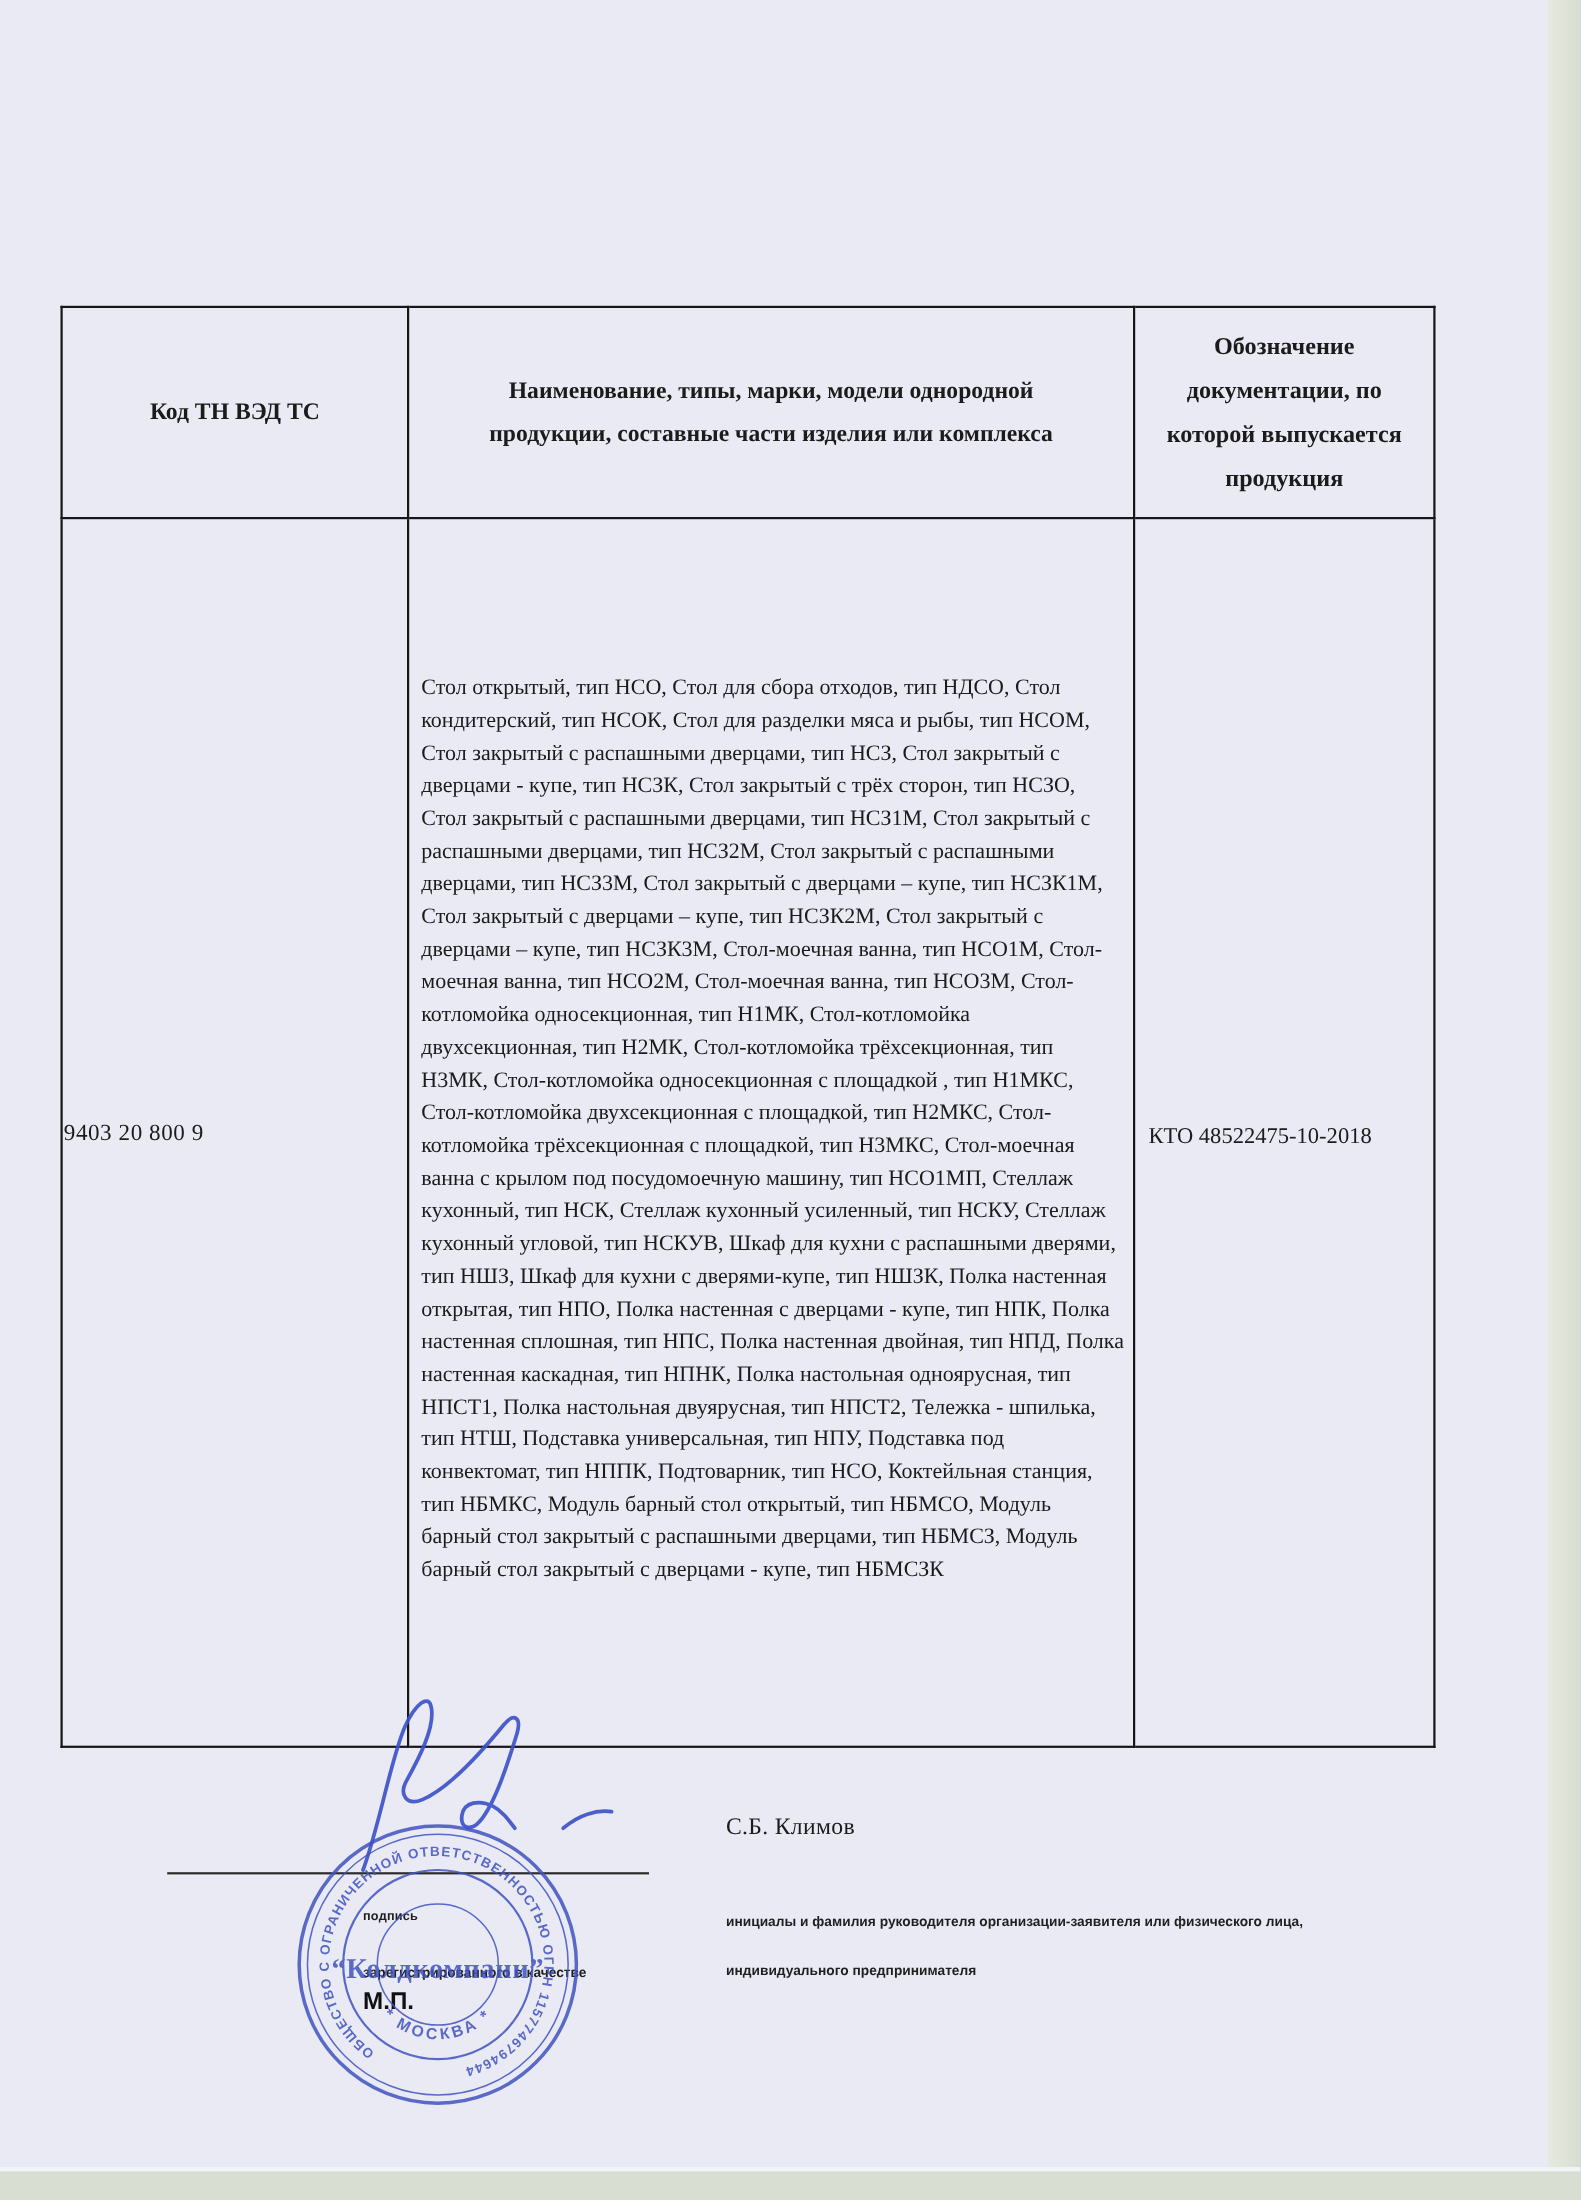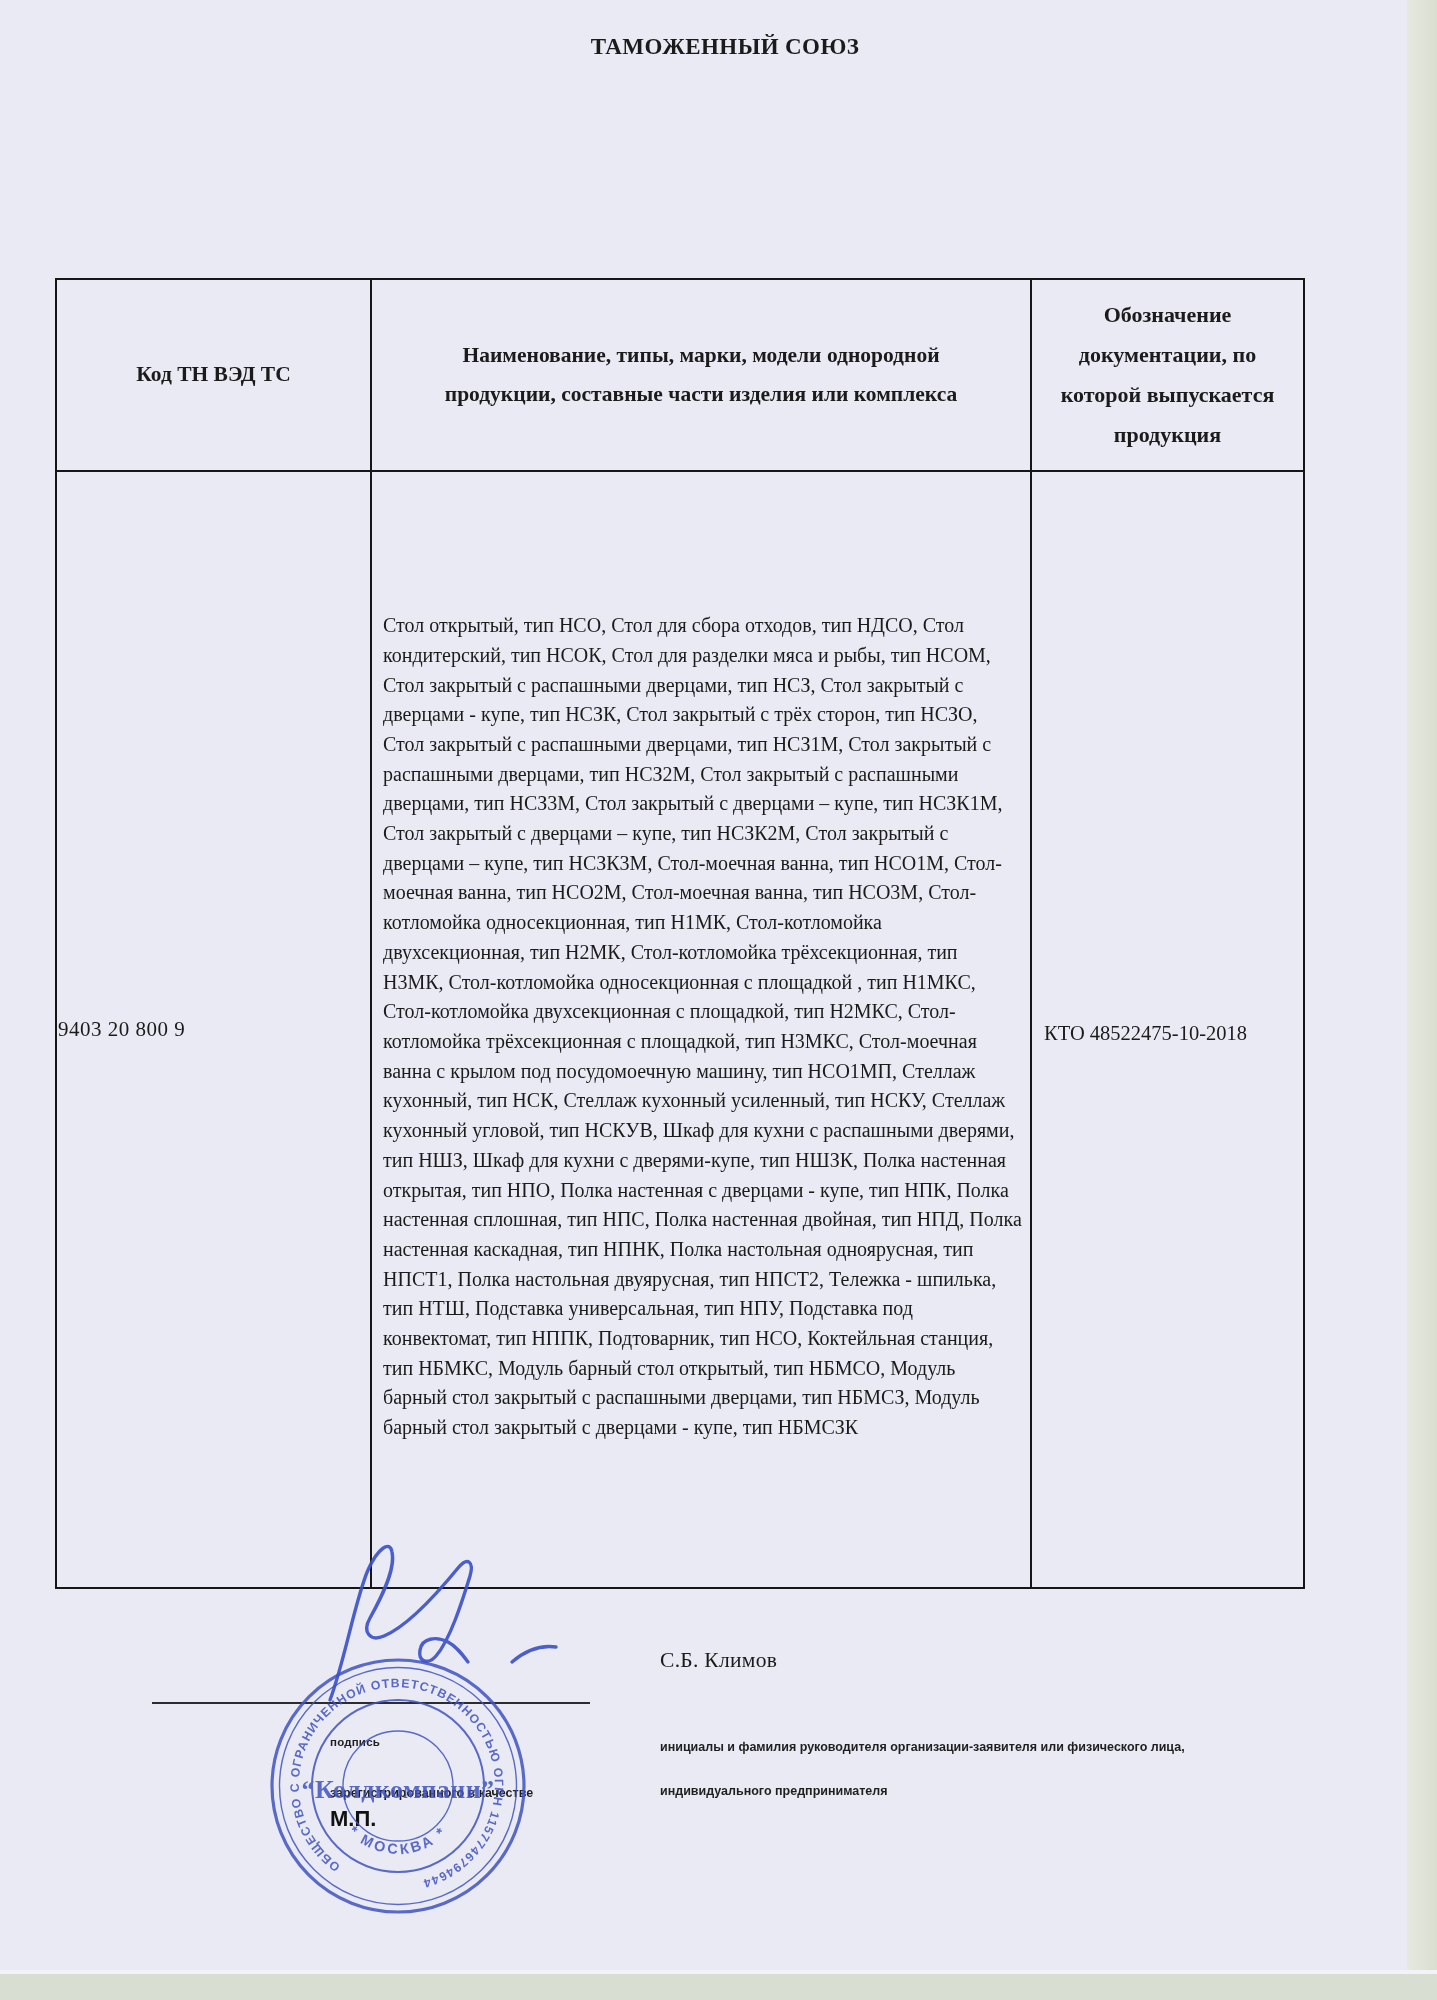--- a/index.html
+++ b/index.html
@@ -54,21 +54,20 @@
 </style>
 </head>
 <body>
 
 <div class="page">
 
   <div class="edge-right"></div>
   <div class="edge-bottom"></div>
 
   <div class="titles">
-    <div class="t-line">ТАМОЖЕННЫЙ СОЮЗ</div>
   </div>
 
   <table class="decl">
     <colgroup>
         <col class="c1">
         <col class="c2">
         <col class="c3">
       </colgroup>
     <thead>
       <tr>

